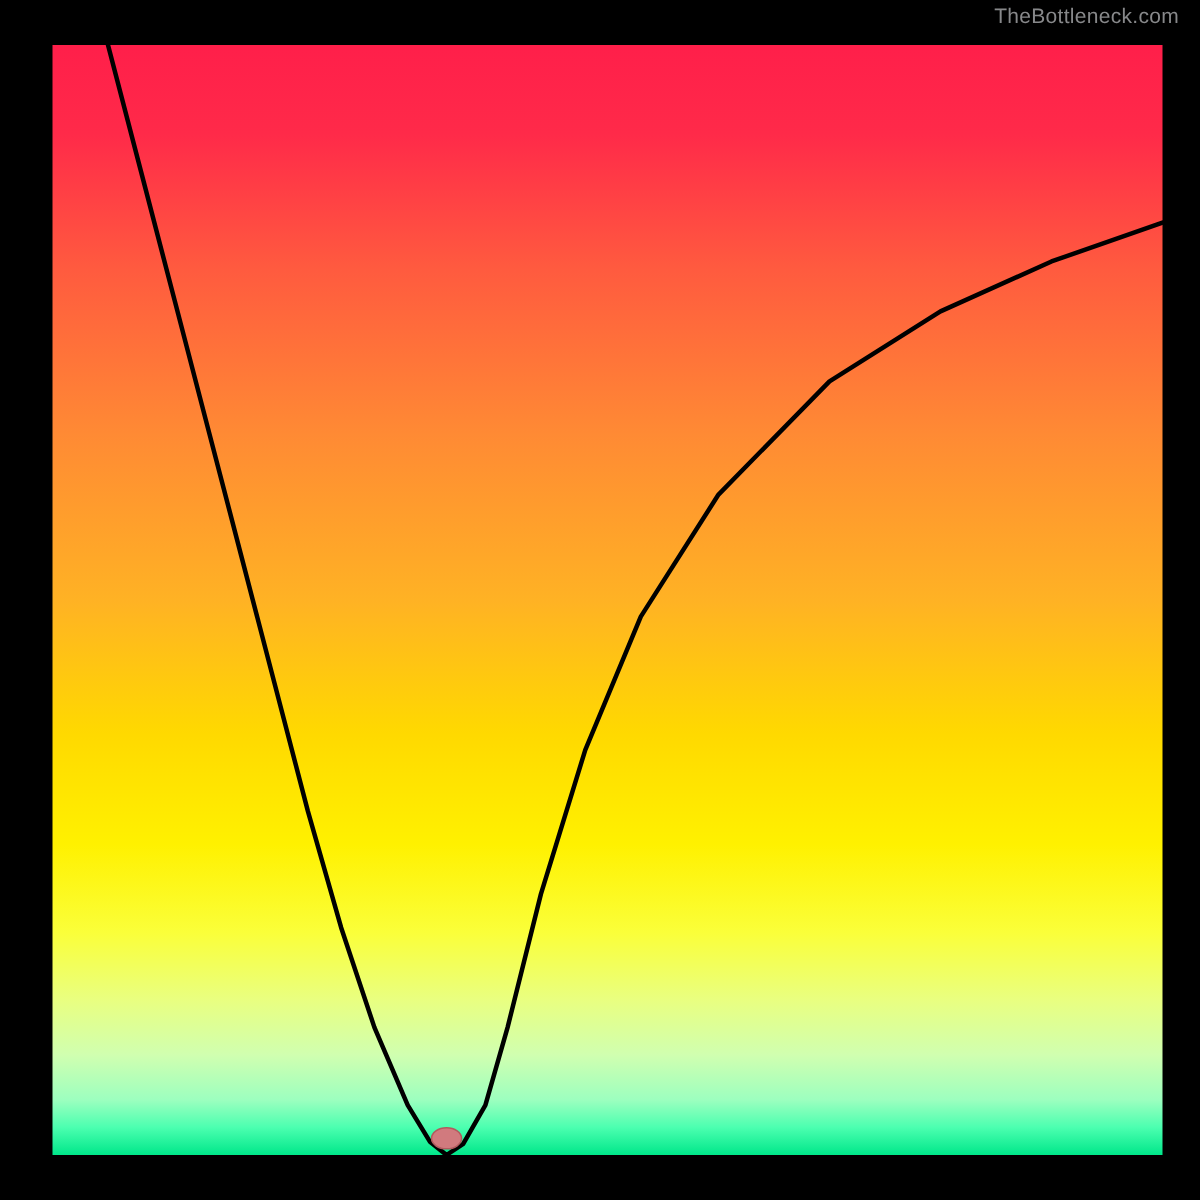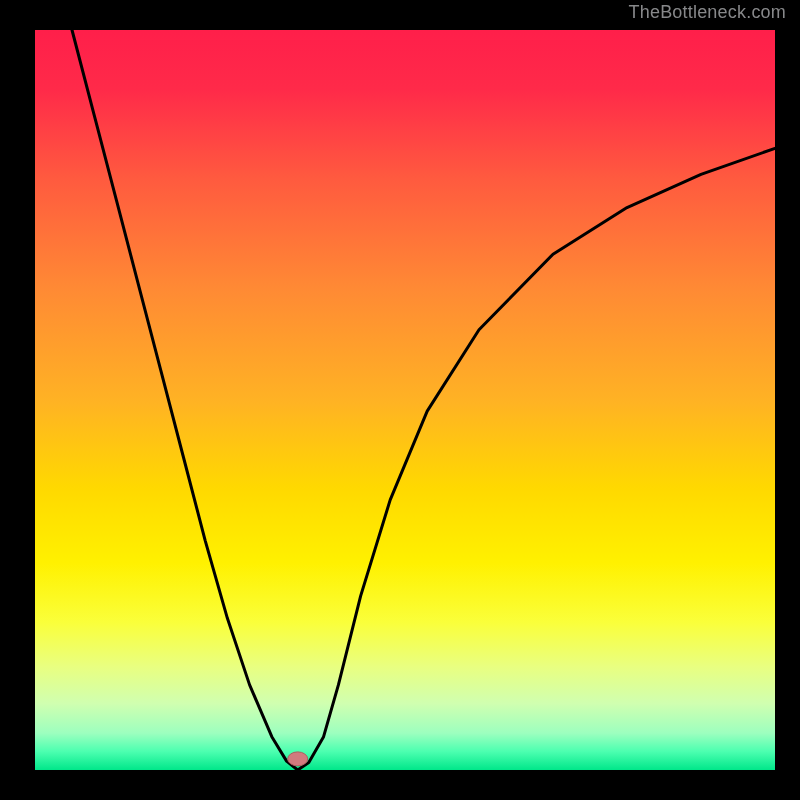--- a/index.html
+++ b/index.html
@@ -16,21 +16,21 @@
     height: 800px;
   }
   svg {
     display: block;
   }
   .watermark {
     position: absolute;
     top: 2px;
     right: 14px;
     font-family: Arial, Helvetica, sans-serif;
-    font-size: 18px;
+    font-size: 14px;
     color: #87888a;
     letter-spacing: 0.2px;
     user-select: none;
   }
 </style>
 </head>
 <body>
 
 <div class="canvas-wrap">
 

